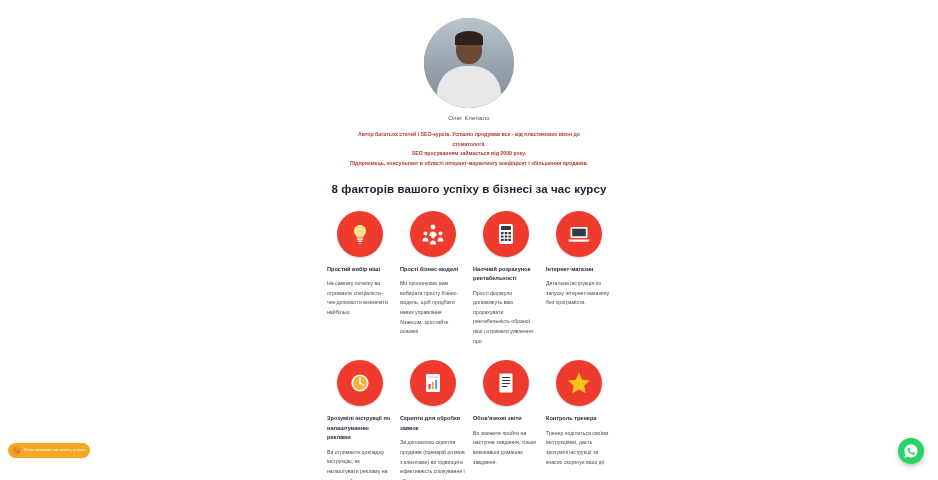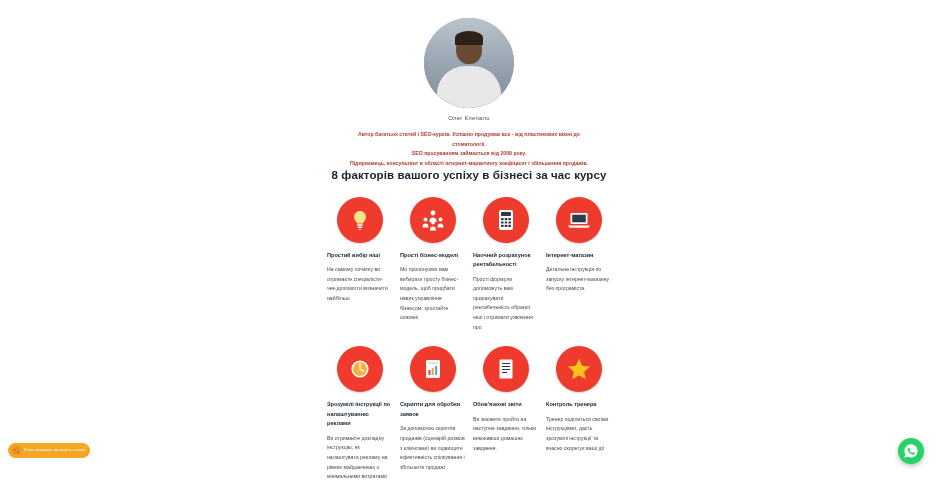--- a/index.html
+++ b/index.html
@@ -95,20 +95,21 @@
     color: #b23a2e;
     font-weight: bold;
     text-align: center;
   }
   .profile-bio .line {
     display: block;
   }
 
   
   .section-title {
+    margin-top: 14px;
     text-align: center;
     font-size: 11.5px;
     font-weight: bold;
     color: #1b2330;
     letter-spacing: .1px;
   }
 
   
   .grid {
     margin-top: 16px;

